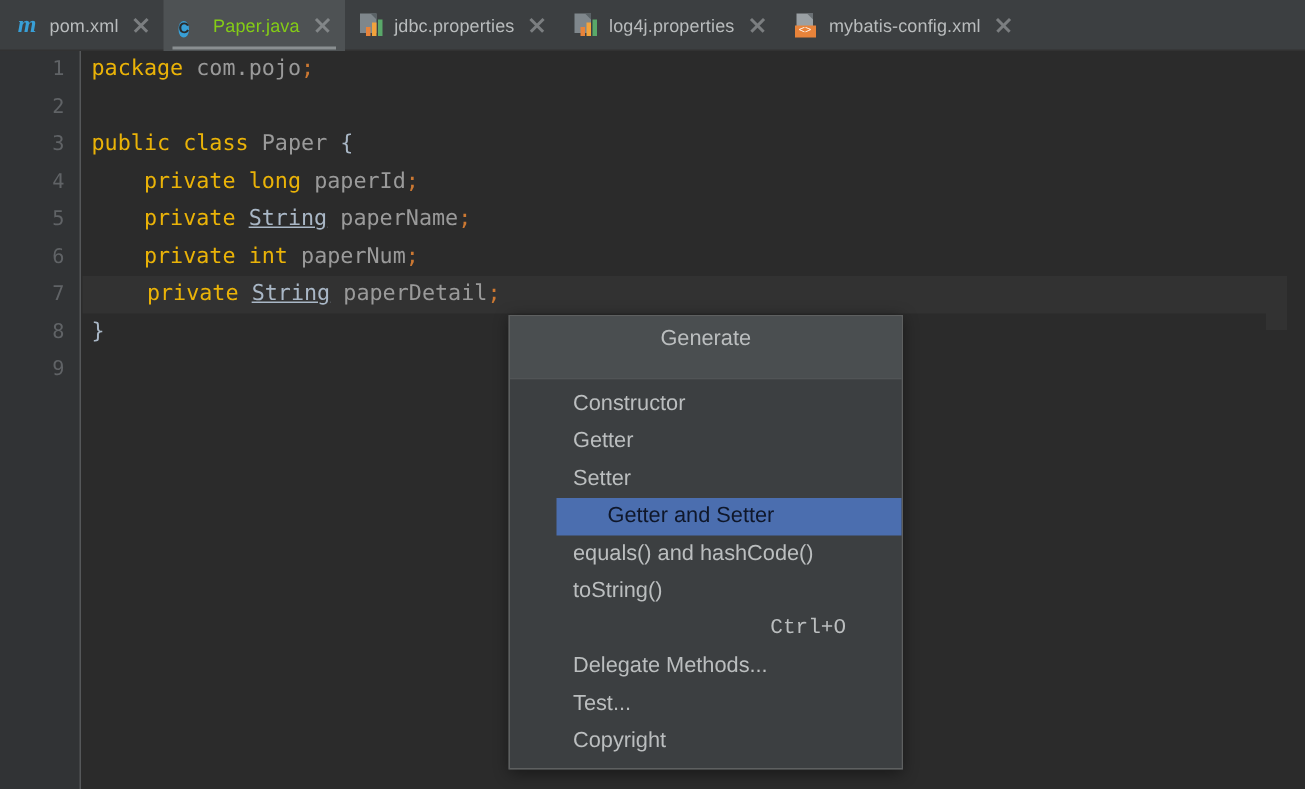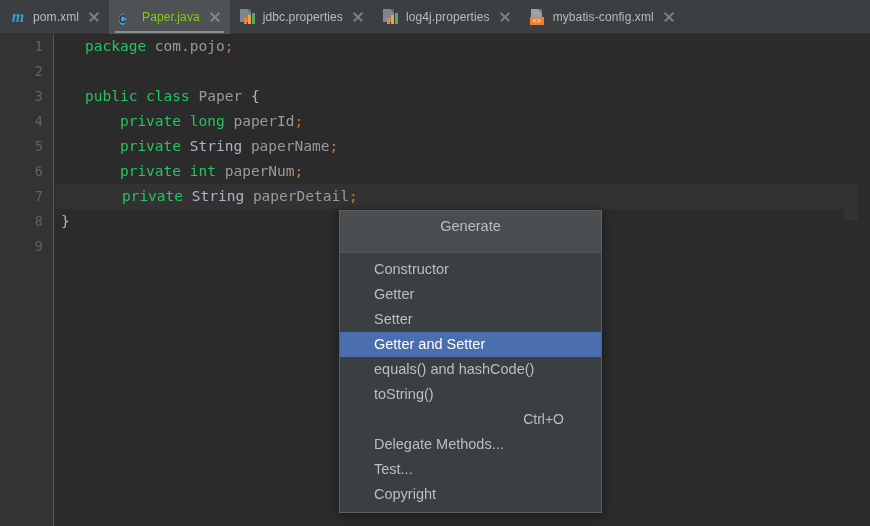--- a/index.html
+++ b/index.html
@@ -190,22 +190,22 @@
     font-family: "DejaVu Sans Mono", monospace;
     font-size: 14.5px;
     white-space: pre;
     color: #a9b7c6;
     padding-left: 6px;
   }
   .code .row.current {
     background: #323232;
     padding-left: 8px;
   }
-  .kw   { color: #22c55e; margin-left: 24px; }
-  .type { color: #a9b7c6; }
+  .kw   { color: #eab308; }
+  .type { color: #a9b7c6; text-decoration: underline; }
   .id   { color: #9a9a9a; }
   .punc { color: #a9b7c6; }
   .sem  { color: #cc7832; }
 
   
   .scroll-strip {
     position: absolute;
     right: 0; top: 0;
     width: 12px;
     height: 492px;
@@ -235,44 +235,46 @@
     height: 42px;
     line-height: 30px;
     text-align: center;
     background: #4a4e50;
     color: #bbbebf;
     font-size: 14.5px;
     border-bottom: 1px solid #515456;
     box-sizing: border-box;
   }
   .popup-list {
-    padding: 4px 0 5px 0;
+    padding: 4px 0 5px 8px;
     background: #3c3f41;
   }
   .mi {
     height: 25px;
     line-height: 25px;
     padding: 0 12px 0 34px;
     color: #bbbebf;
     font-size: 14.5px;
     white-space: nowrap;
     position: relative;
     cursor: default;
     box-sizing: border-box;
   }
   .mi.selected {
     background: #4b6eaf;
-    color: #ffffff;
+    color: #0f172a;
+    margin-left: 23px;
   }
   .mi .shortcut {
     position: absolute;
     right: 37px;
     top: 0;
     color: #bbbebf;
     font-size: 14px;
+    font-family: Liberation Mono, monospace;
   }
 </style>
 </head>
 <body>
 
 <div id="app">
 
   <div class="tabbar">
 
     <div class="tab">

